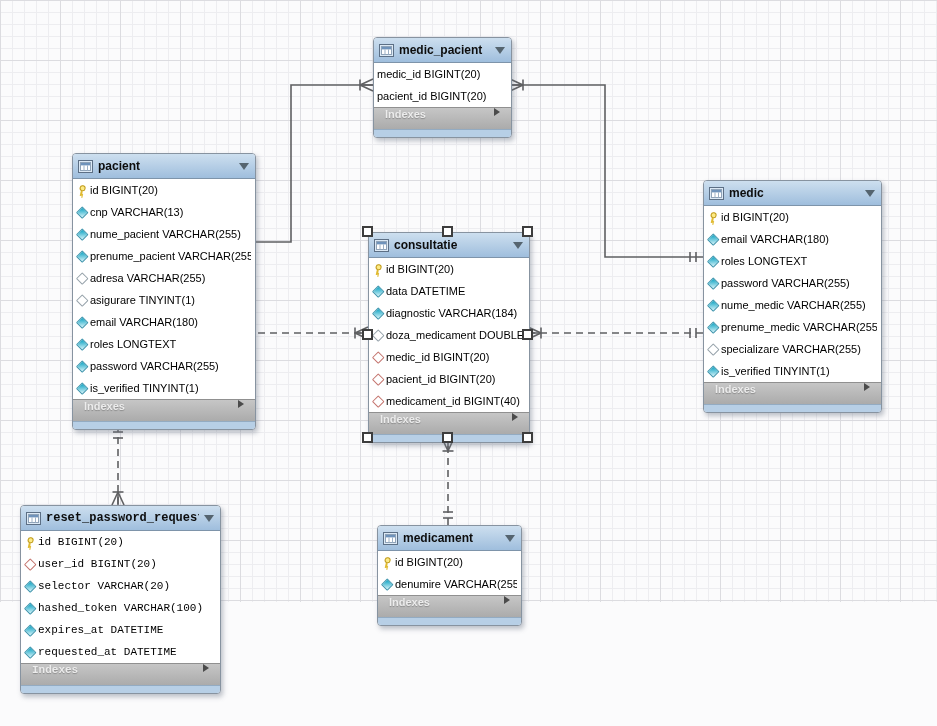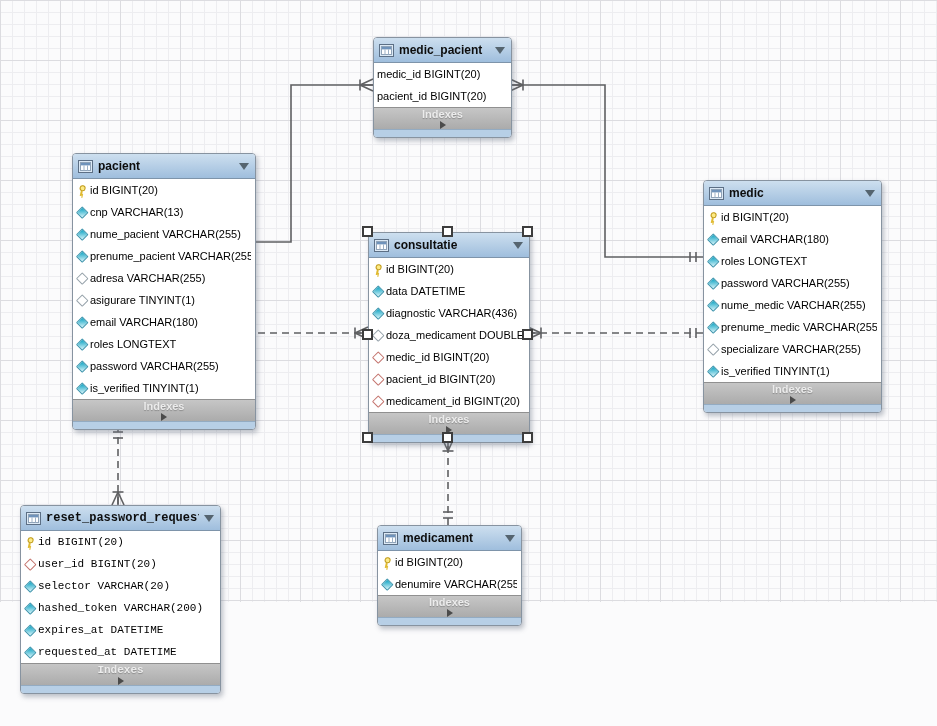--- a/index.html
+++ b/index.html
@@ -54,24 +54,24 @@
   .icon-key{transform:rotate(14deg);}
   .icon-key::before{
     content:"";position:absolute;left:2.5px;top:-0.5px;width:4.5px;height:4.5px;
     border:1.6px solid #c09a18;background:#fdeb86;border-radius:50%;
   }
   .icon-key::after{
     content:"";position:absolute;left:4.7px;top:5.6px;width:2px;height:5.2px;
     background:#e0ba30;box-shadow:1.5px 2px 0 -0.5px #e0ba30;
   }
   .tbl-indexes{
-    display:flex;align-items:center;height:21px;
+    display:flex;height:21px;
     background:linear-gradient(#c6c6c6,#ababab);
     border-top:1px solid #909090;
-    padding:0 11px;cursor:pointer;flex-direction:column;
+    padding:0 11px;cursor:pointer;
   }
   .idx-label{
     font-size:11px;font-weight:bold;color:#ececec;flex:1;
     text-shadow:0 1px 1px rgba(0,0,0,.25);
   }
   .idx-arrow{
     width:0;height:0;flex-shrink:0;
     border-top:4.5px solid transparent;border-bottom:4.5px solid transparent;
     border-left:6.5px solid #4b4b4b;
   }
@@ -250,37 +250,37 @@
       <div class="tbl-row">
           <span class="col-icon icon-key"></span>
           <span class="col-label">id BIGINT(20)</span>
         </div>
             <div class="tbl-row">
           <span class="col-icon icon-notnull"></span>
           <span class="col-label">data DATETIME</span>
         </div>
             <div class="tbl-row">
           <span class="col-icon icon-notnull"></span>
-          <span class="col-label">diagnostic VARCHAR(436)</span>
+          <span class="col-label">diagnostic VARCHAR(184)</span>
         </div>
             <div class="tbl-row">
           <span class="col-icon icon-nullable"></span>
           <span class="col-label">doza_medicament DOUBLE</span>
         </div>
             <div class="tbl-row">
           <span class="col-icon icon-fk"></span>
           <span class="col-label">medic_id BIGINT(20)</span>
         </div>
             <div class="tbl-row">
           <span class="col-icon icon-fk"></span>
           <span class="col-label">pacient_id BIGINT(20)</span>
         </div>
             <div class="tbl-row">
           <span class="col-icon icon-fk"></span>
-          <span class="col-label">medicament_id BIGINT(20)</span>
+          <span class="col-label">medicament_id BIGINT(40)</span>
         </div>
           </div>
       <div class="tbl-indexes">
         <span class="idx-label">Indexes</span>
         <span class="idx-arrow"></span>
       </div>
       <div class="tbl-footer"></div>
     </div>
   <div class="handle" style="left: -6px; top: -6px;"></div>
         <div class="handle" style="left: 74px; top: -6px;"></div>
@@ -374,21 +374,21 @@
             <div class="tbl-row">
           <span class="col-icon icon-fk"></span>
           <span class="col-label">user_id BIGINT(20)</span>
         </div>
             <div class="tbl-row">
           <span class="col-icon icon-notnull"></span>
           <span class="col-label">selector VARCHAR(20)</span>
         </div>
             <div class="tbl-row">
           <span class="col-icon icon-notnull"></span>
-          <span class="col-label">hashed_token VARCHAR(200)</span>
+          <span class="col-label">hashed_token VARCHAR(100)</span>
         </div>
             <div class="tbl-row">
           <span class="col-icon icon-notnull"></span>
           <span class="col-label">expires_at DATETIME</span>
         </div>
             <div class="tbl-row">
           <span class="col-icon icon-notnull"></span>
           <span class="col-label">requested_at DATETIME</span>
         </div>
           </div>

